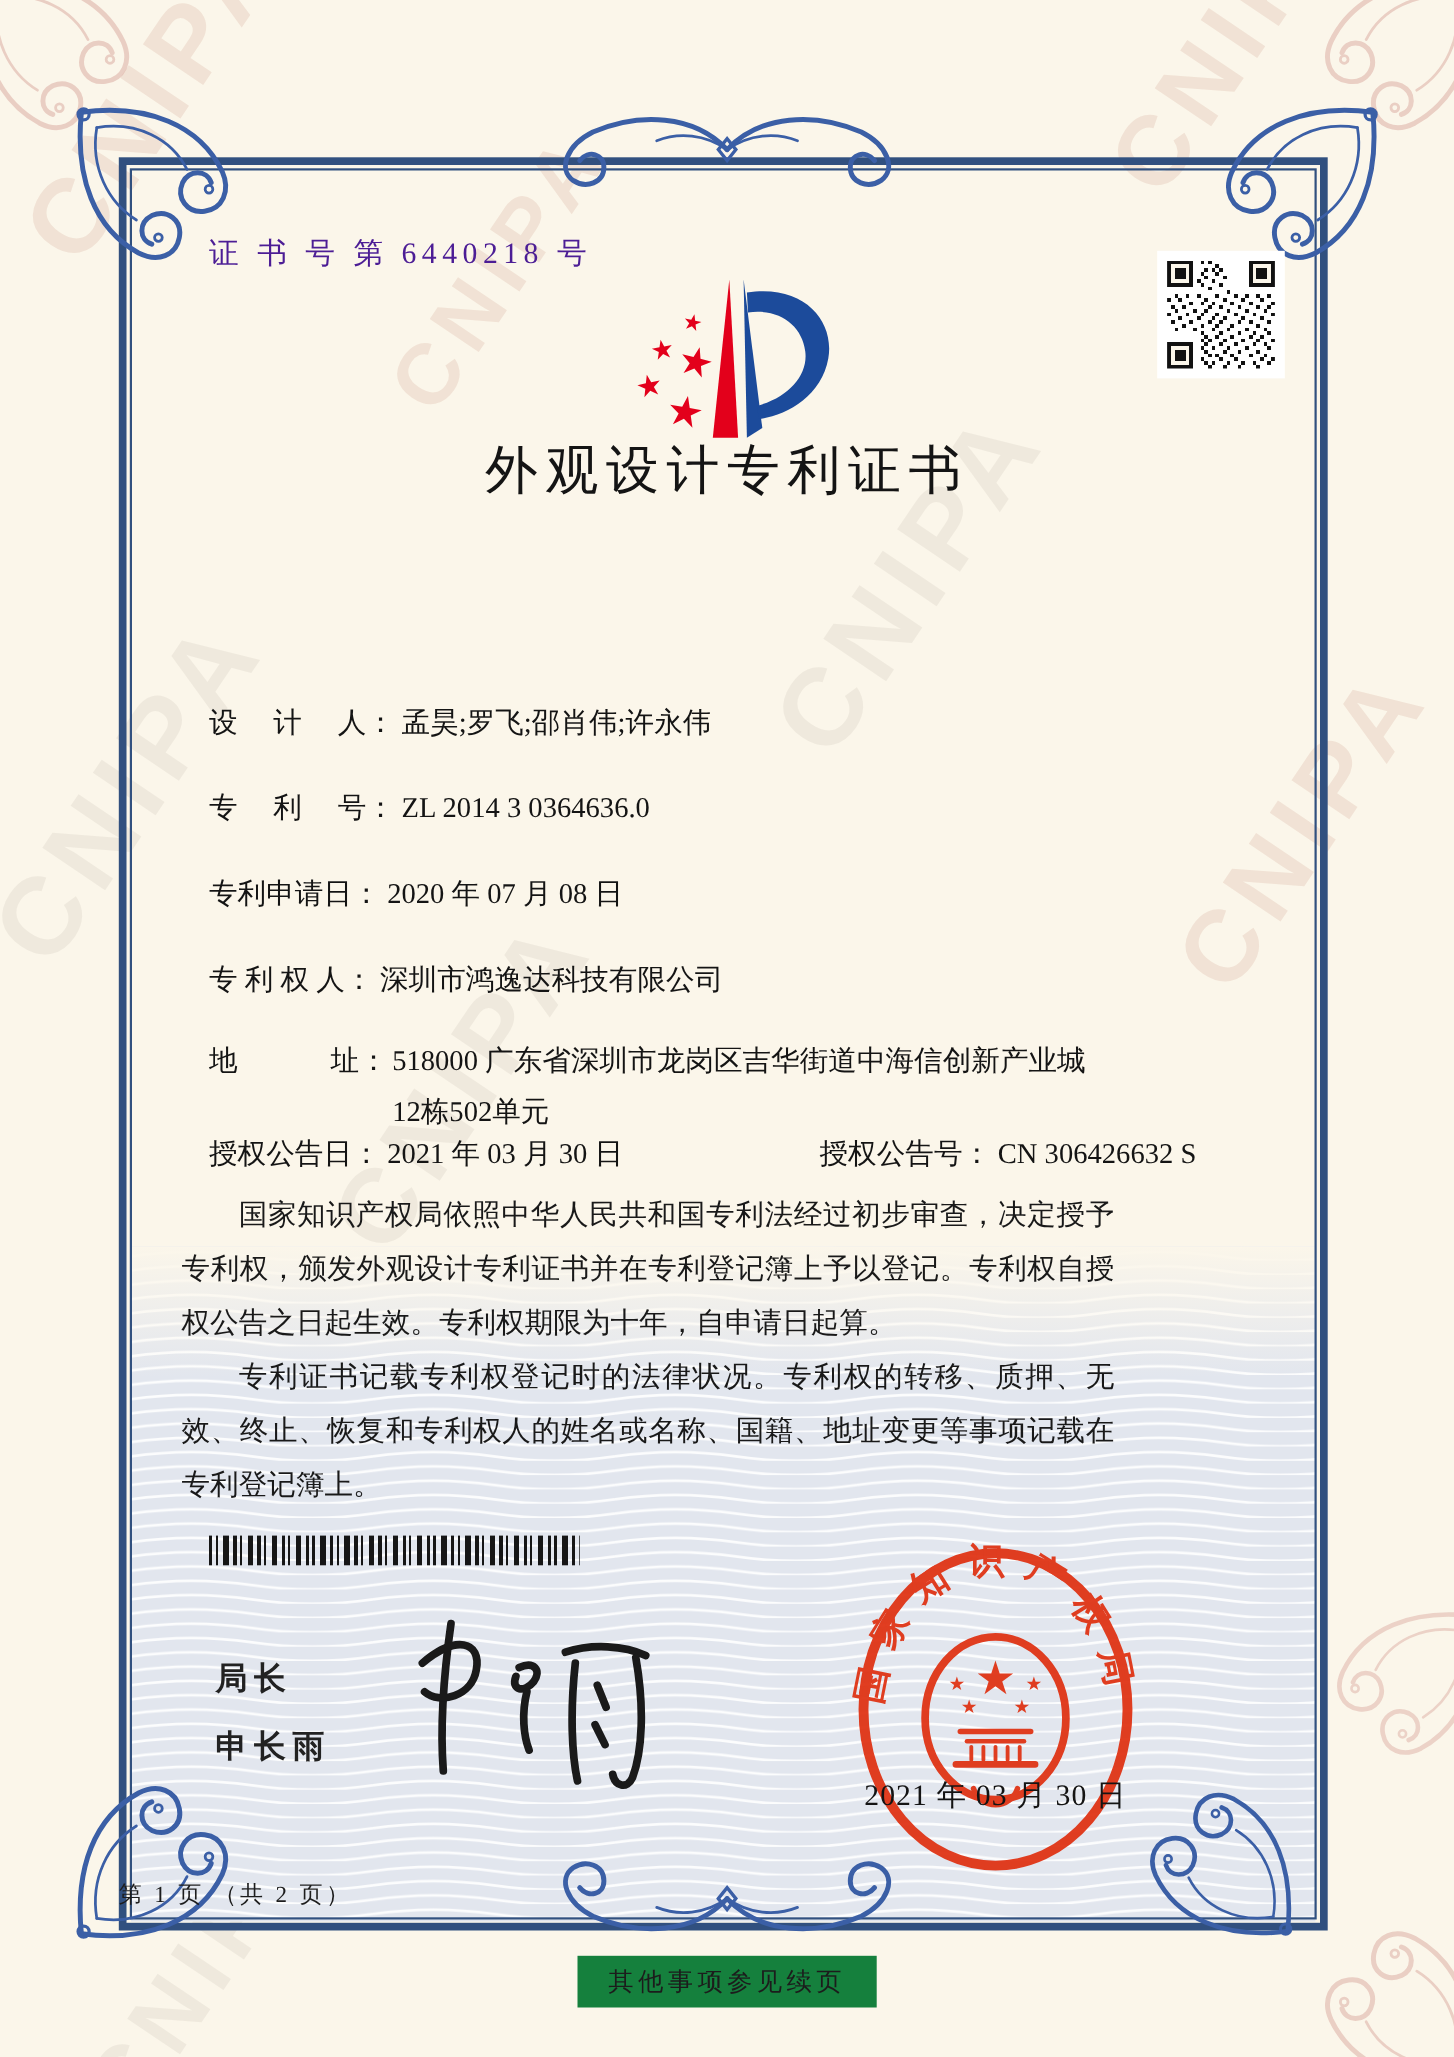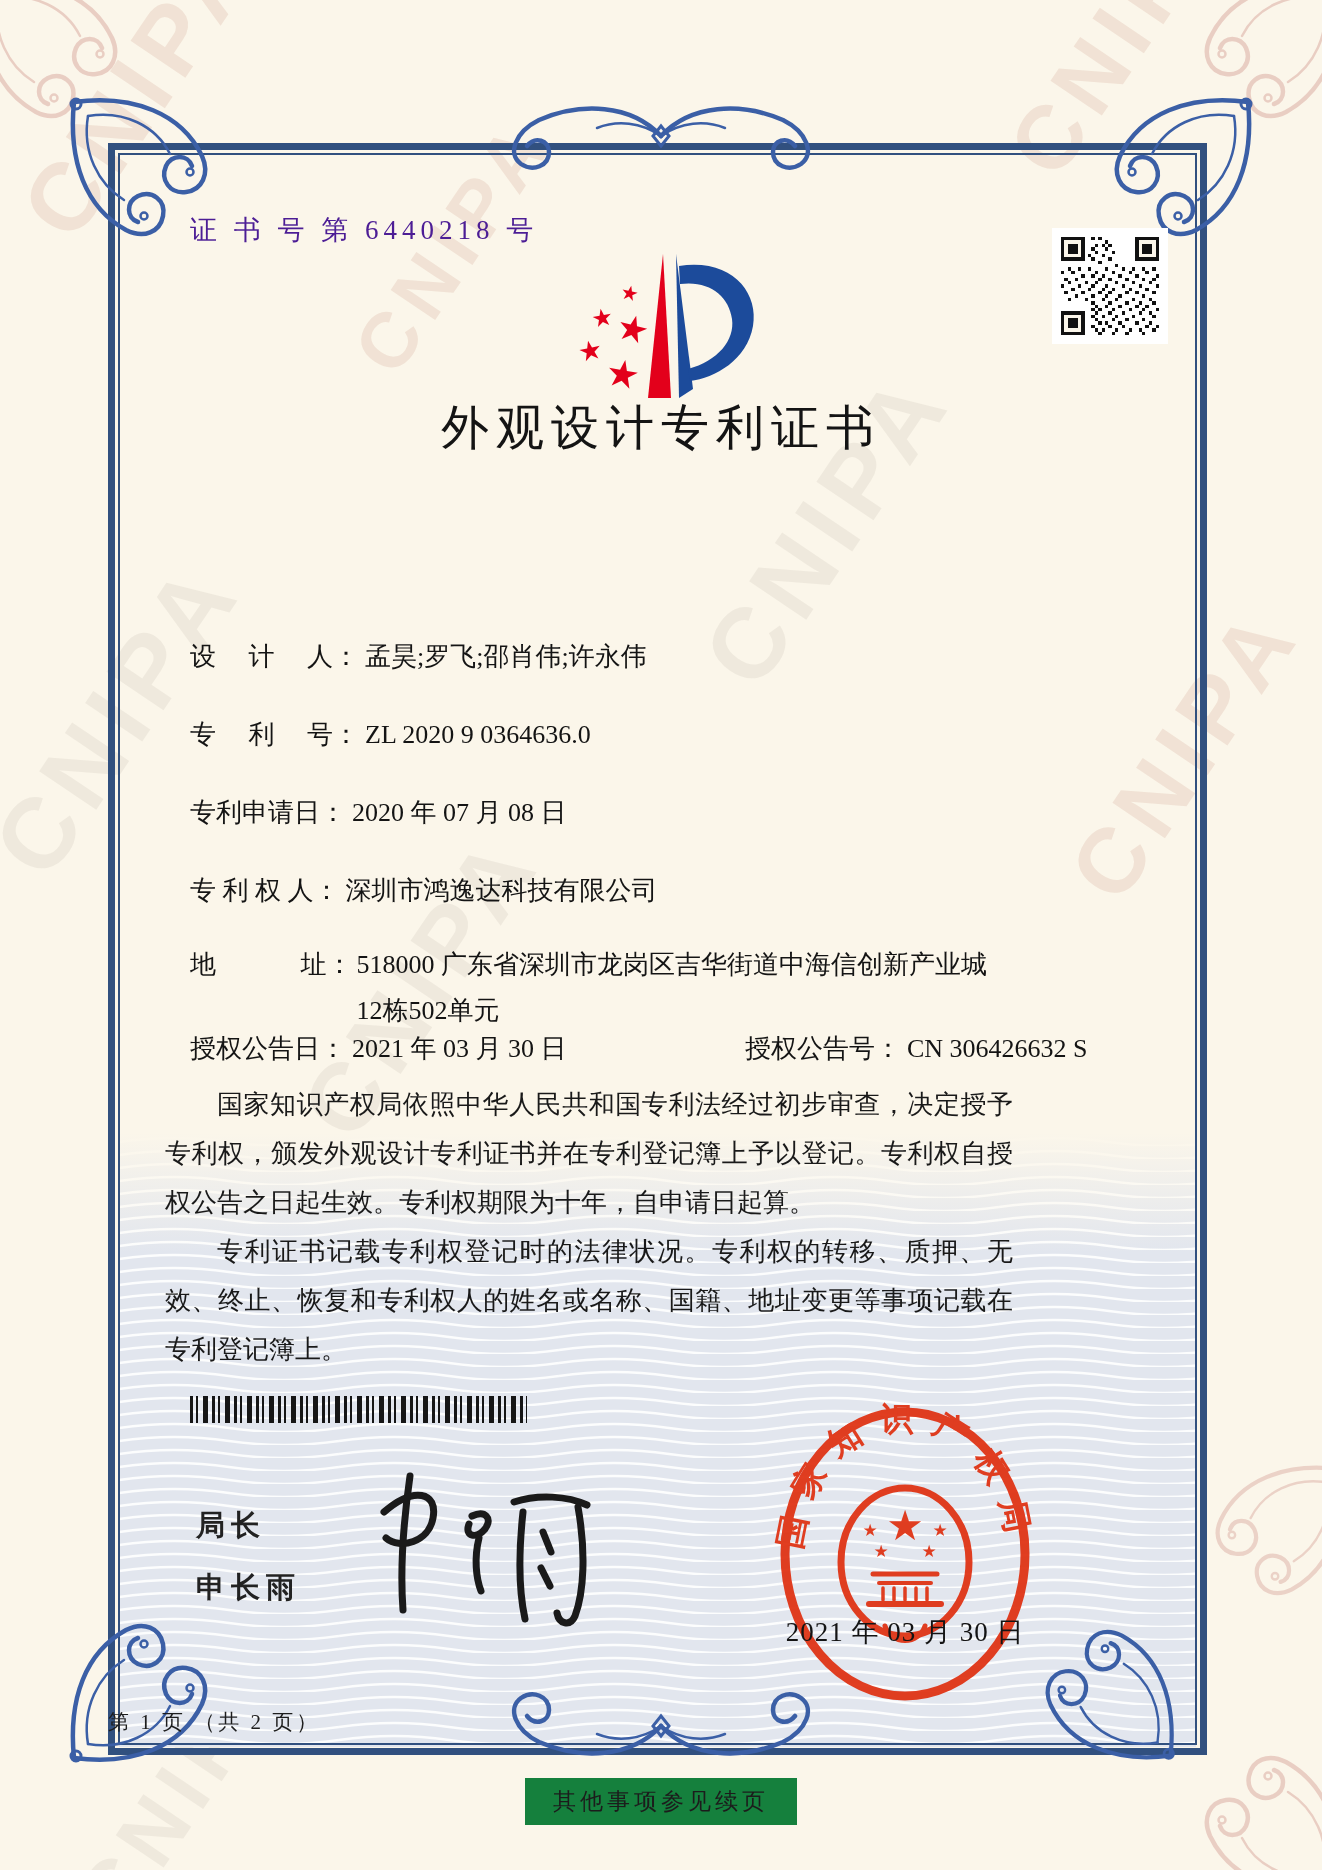--- a/index.html
+++ b/index.html
@@ -188,21 +188,21 @@
         <text x="61" y="167" font-size="38" transform="rotate(10 60 153)">★</text>
       </g>
     </svg>
 
     <div class="doc-title">外观设计专利证书</div>
 
     <div class="row" style="top:634px">
       <span class="lbl">设　 计　 人：</span><span class="val">孟昊;罗飞;邵肖伟;许永伟</span>
     </div>
     <div class="row" style="top:712px">
-      <span class="lbl">专　 利　 号：</span><span class="val">ZL 2020 9 0364636.0</span>
+      <span class="lbl">专　 利　 号：</span><span class="val">ZL 2014 3 0364636.0</span>
     </div>
     <div class="row" style="top:790px">
       <span class="lbl">专利申请日：</span><span class="val">2020 年 07 月 08 日</span>
     </div>
     <div class="row" style="top:868px">
       <span class="lbl">专 利 权 人：</span><span class="val">深圳市鸿逸达科技有限公司</span>
     </div>
     <div class="row wrap" style="top:942px">
       <span class="lbl" style="vertical-align:top">地　　　  址：</span><span class="val">518000 广东省深圳市龙岗区吉华街道中海信创新产业城12栋502单元</span>
     </div>

